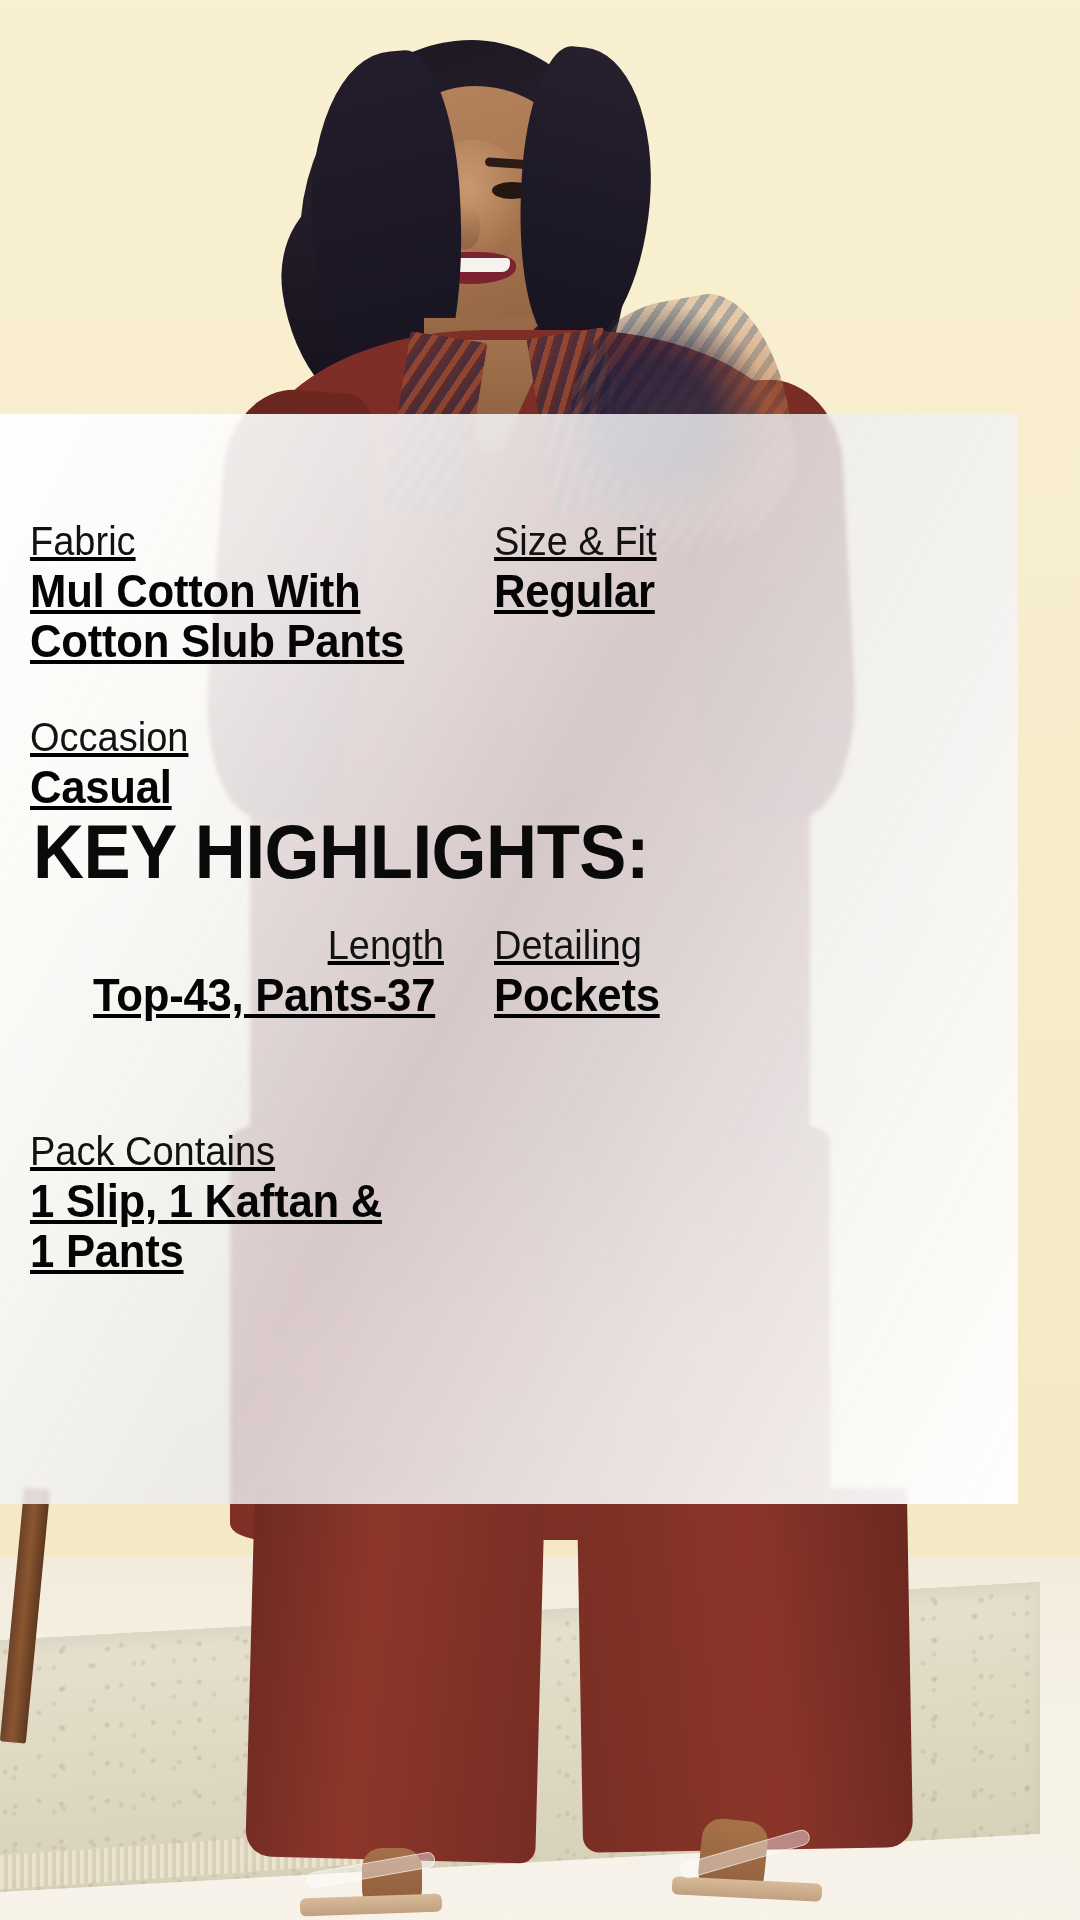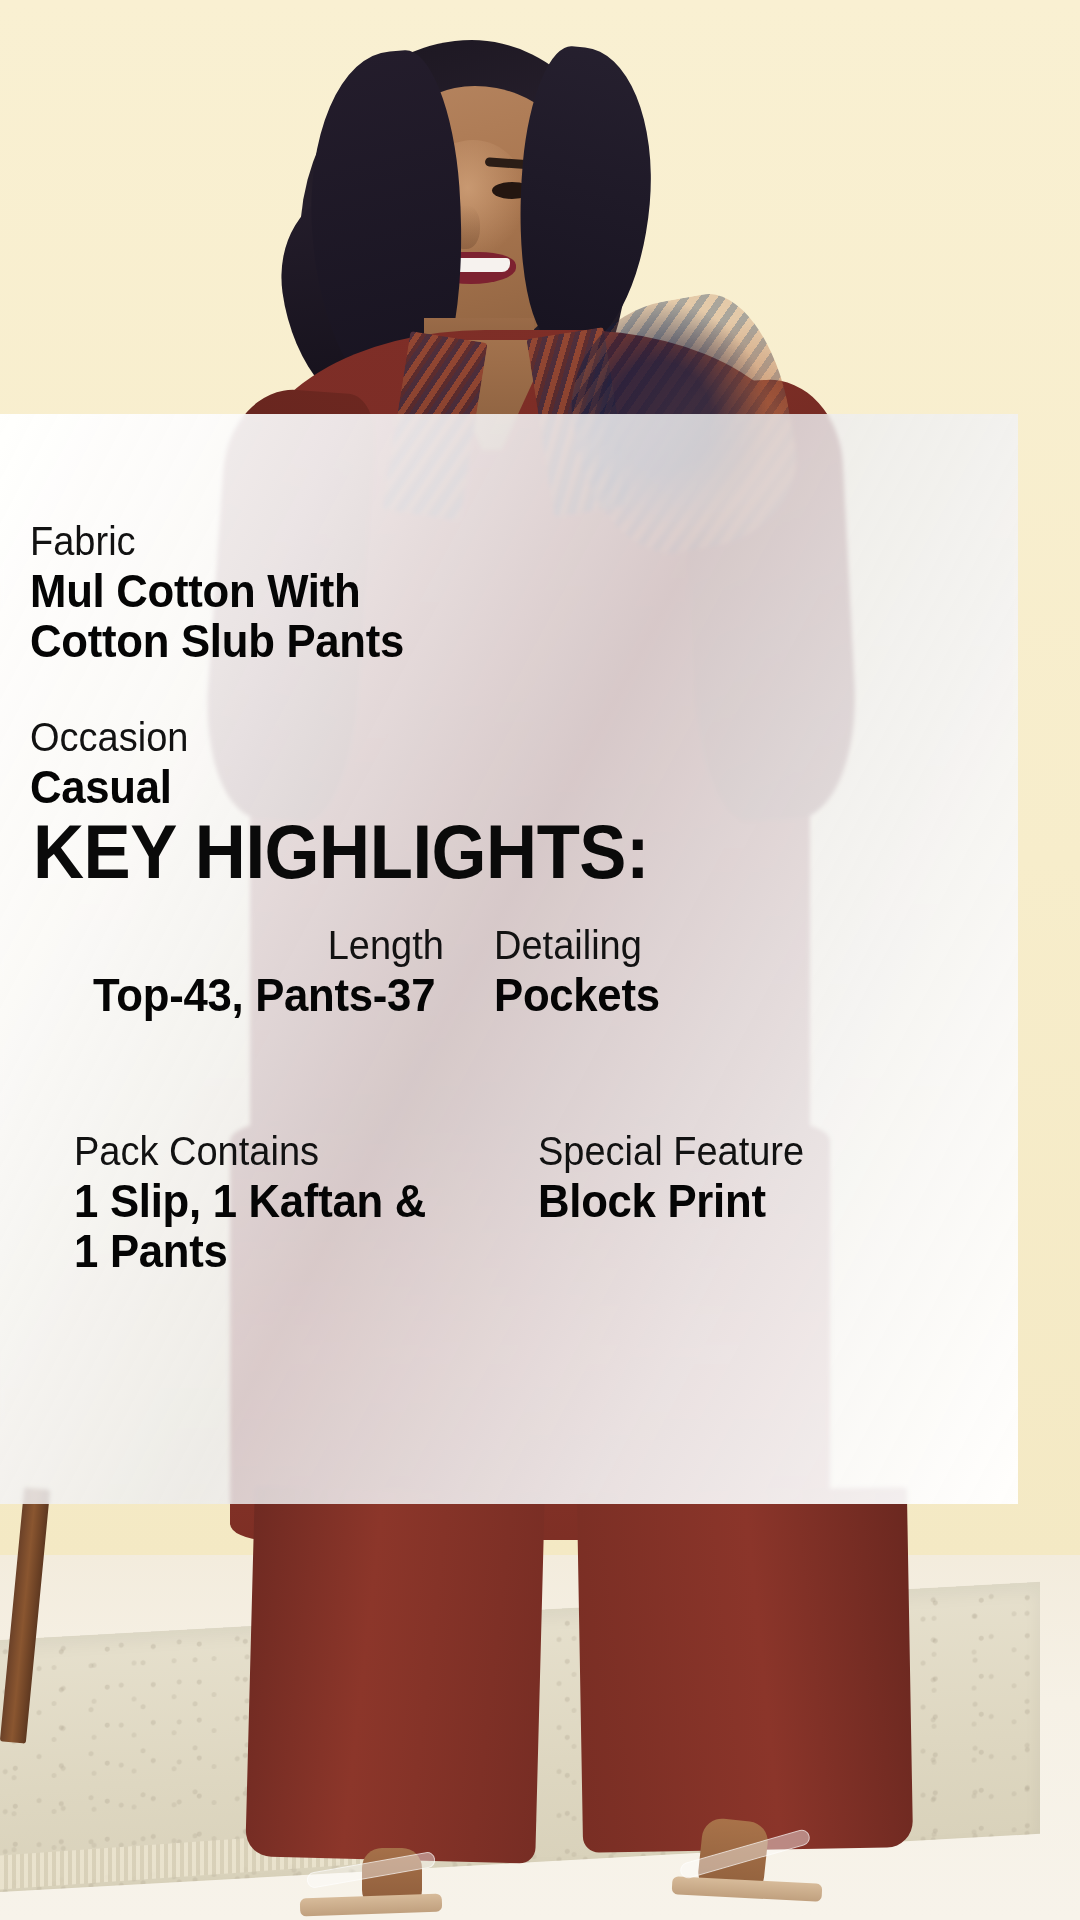--- a/index.html
+++ b/index.html
@@ -306,20 +306,21 @@
     transform: scaleX(.93);
     transform-origin: left center;
     white-space: nowrap;
   }
 
   .grid {
     position: absolute;
     left: 0;
     top: 104px;
     width: 1018px;
+    text-decoration: underline;
   }
 
   .row {
     display: flex;
     width: 1018px;
   }
   .cell { position: relative; }
   .cell.left  { width: 462px; padding-left: 30px; }
   .cell.right { width: 556px; padding-left: 28px; }
 
@@ -340,21 +341,21 @@
     letter-spacing: -0.3px;
     transform: scaleX(.93);
     transform-origin: left center;
     margin-top: 1px;
   }
   .val.wrap { white-space: pre-line; }
 
   .r1 { height: 196px; }
   .r2 { height: 208px; }
   .r3 { height: 206px; }
-  .r4 { height: 200px; padding-left: 44px; }
+  .r4 { height: 200px; }
 
   .r2 .cell.left  { padding-top: 0; }
   .r3 .cell.left  { padding-top: 0; text-align: right; }
   .r4 .cell.left  { padding-top: 0; }
 </style>
 </head>
 <body>
 
 <div id="stage">
 
@@ -407,20 +408,24 @@
       <div class="panel-title">KEY HIGHLIGHTS:</div>
 
       <div class="grid">
 
         <div class="row r1">
           <div class="cell left">
             <div class="lbl">Fabric</div>
             <div class="val wrap">Mul Cotton With
 Cotton Slub Pants</div>
           </div>
+          <div class="cell right">
+            <div class="lbl">Size &amp; Fit</div>
+            <div class="val wrap">Regular</div>
+          </div>
         </div>
 
         <div class="row r2">
           <div class="cell left">
             <div class="lbl">Occasion</div>
             <div class="val wrap">Casual</div>
           </div>
         </div>
 
         <div class="row r3">
@@ -433,23 +438,19 @@
             <div class="val wrap">Pockets</div>
           </div>
         </div>
 
         <div class="row r4">
           <div class="cell left">
             <div class="lbl">Pack Contains</div>
             <div class="val wrap">1 Slip, 1 Kaftan &amp;
 1 Pants</div>
           </div>
-          <div class="cell right">
-            <div class="lbl">Special Feature</div>
-            <div class="val wrap">Block Print</div>
-          </div>
         </div>
 
       </div>
     </div>
   </div>
 
 </div>
 
 </body></html>

